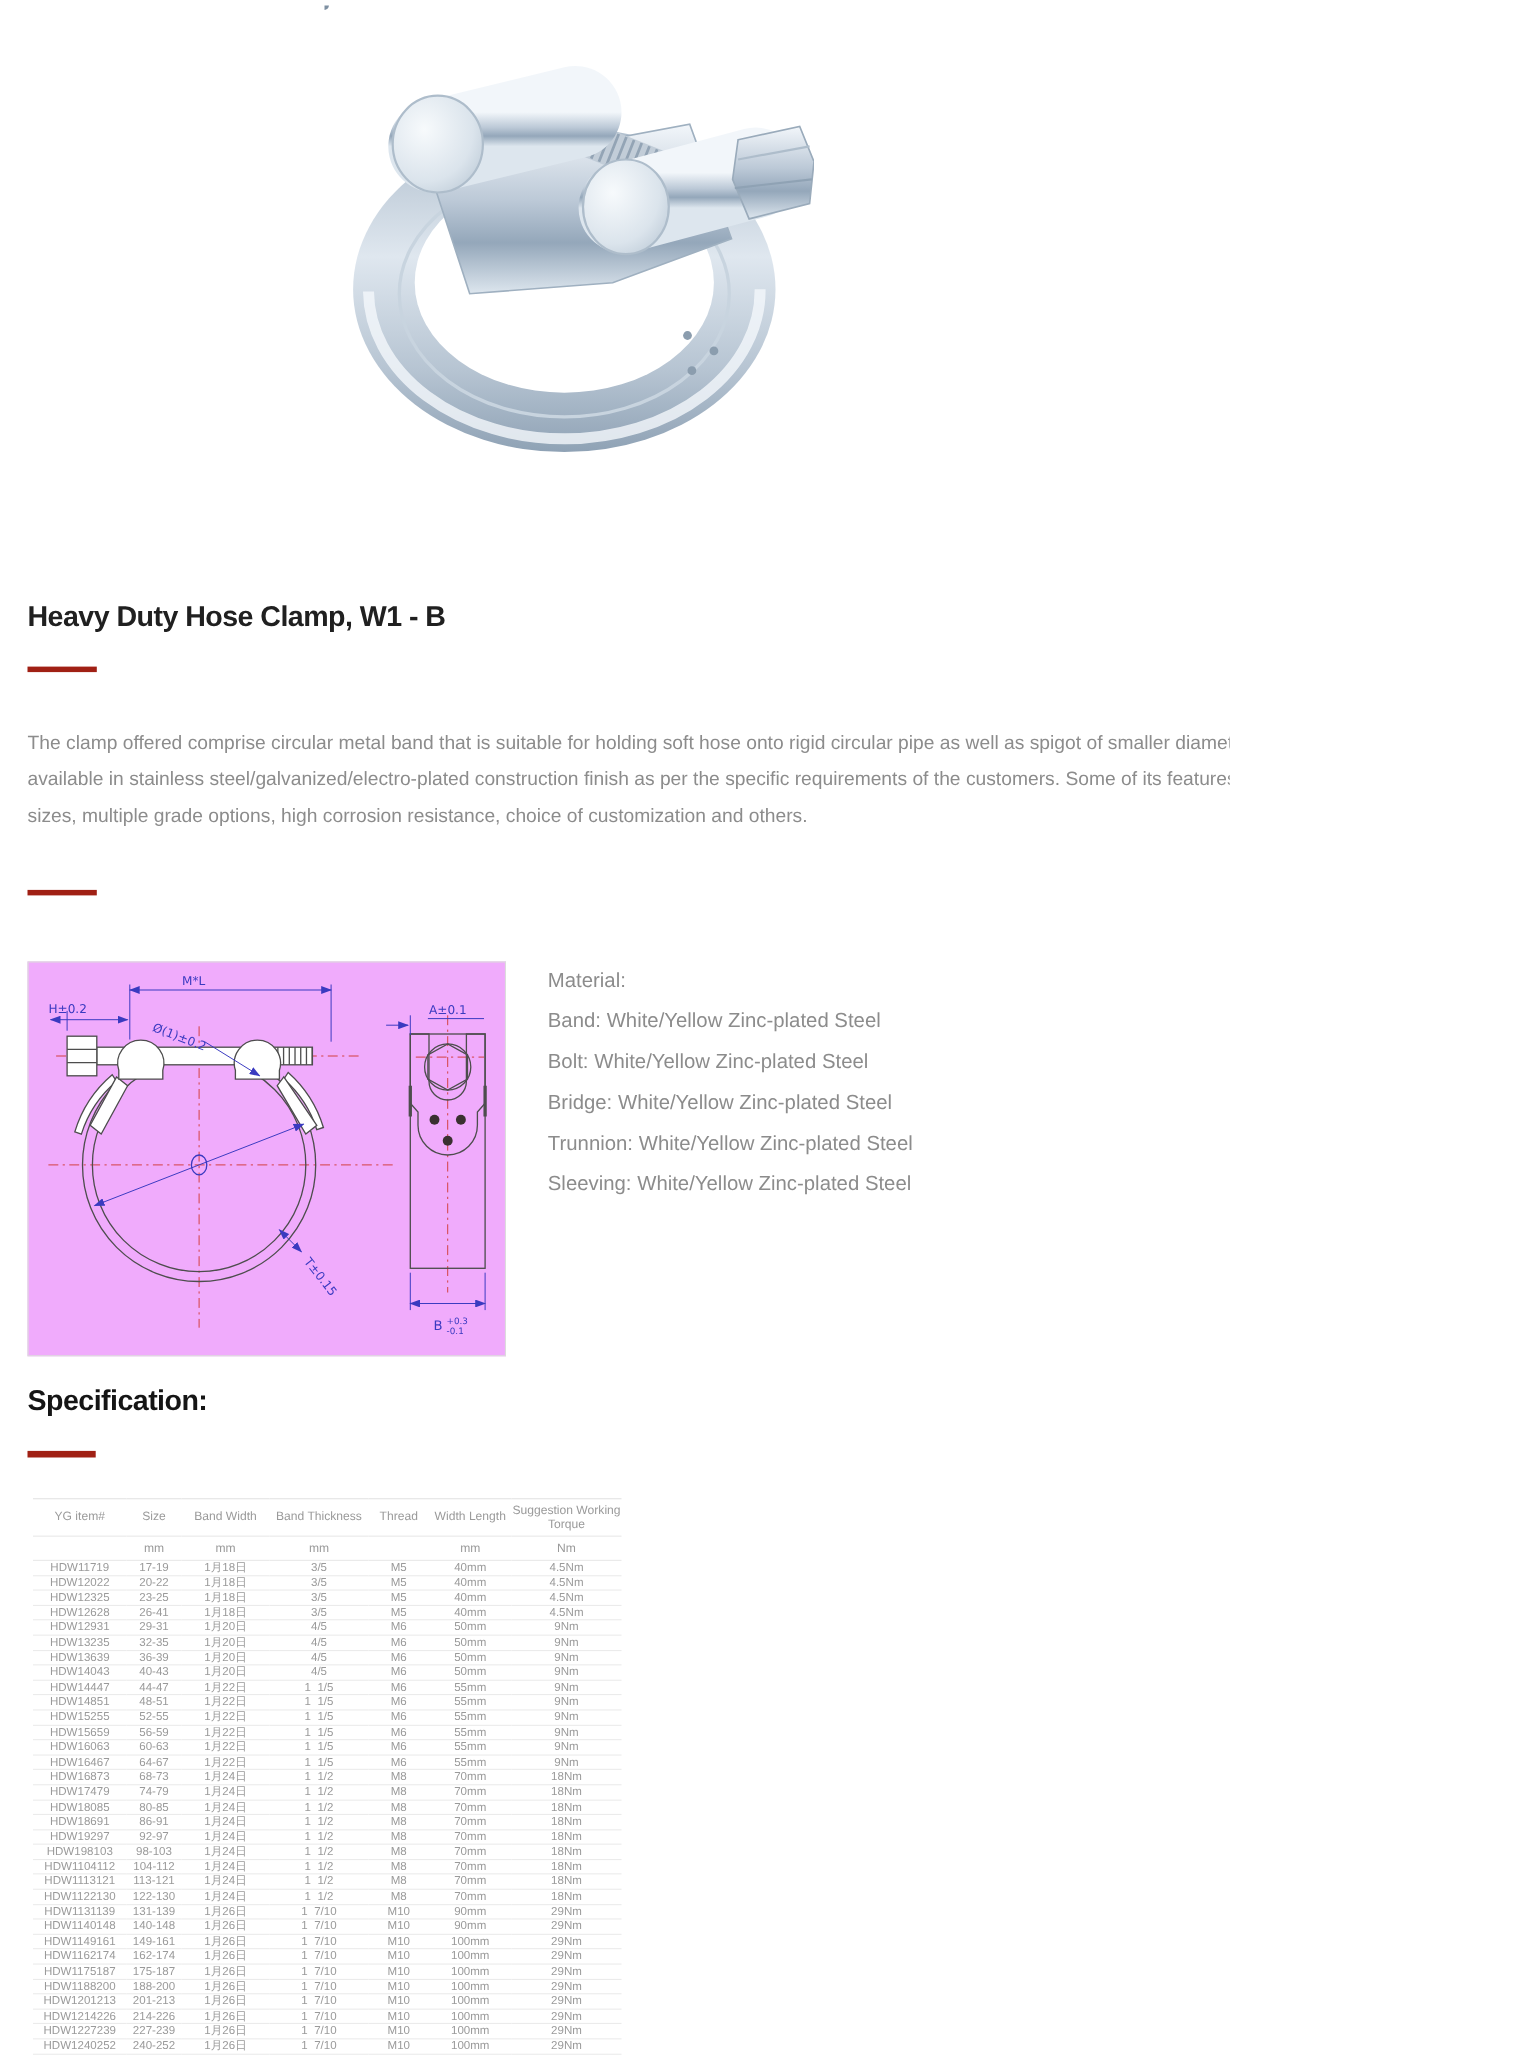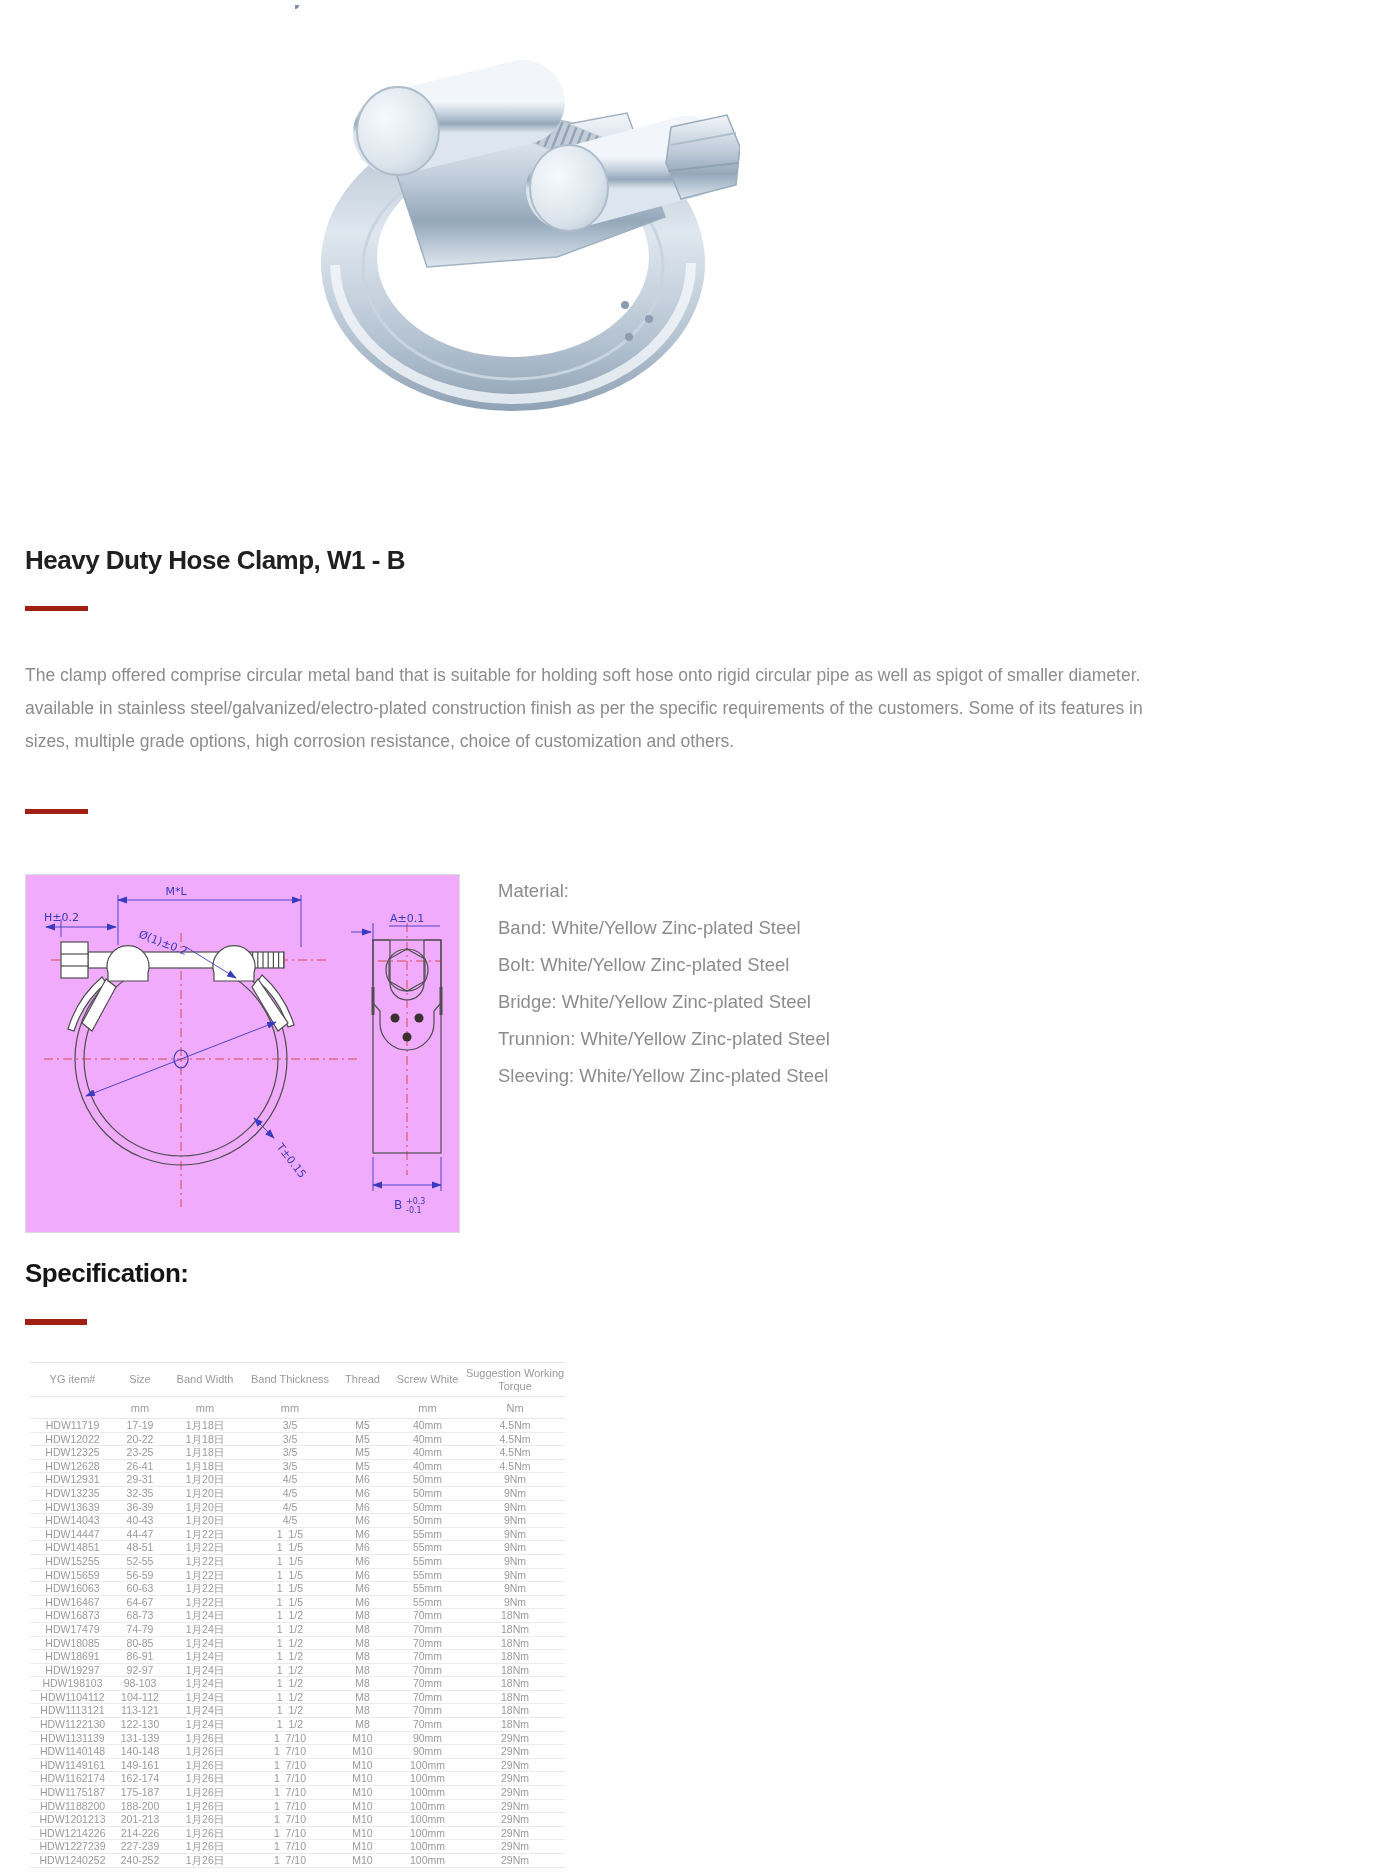--- a/index.html
+++ b/index.html
@@ -1,17 +1,17 @@
 <!DOCTYPE html>
 <html><head>
 <meta charset="utf-8">
 <style>
   html,body{margin:0;padding:0;background:#ffffff;}
   #page{position:relative;width:1118px;height:1876px;background:#ffffff;overflow:hidden;
-        font-family:"Liberation Sans","DejaVu Sans",sans-serif;padding-left:25px;}
+        font-family:"Liberation Sans","DejaVu Sans",sans-serif;}
 
   .photo{position:absolute;left:295px;top:5px;width:445px;height:408px;}
 
   .title{position:absolute;left:25px;top:545px;font-size:26px;font-weight:bold;
          color:#202020;letter-spacing:-0.5px;}
   .divider{position:absolute;background:#a02014;}
   #div1{left:25px;top:606px;width:63px;height:5px;}
   #div2{left:25px;top:809px;width:63px;height:5px;}
   #div3{left:25px;top:1319px;width:62px;height:6px;}
 
@@ -195,21 +195,21 @@
         <col style="width:75px">
       <col style="width:100px">
     </colgroup>
     <tbody>
         <tr class="head">
           <td>YG item#</td>
           <td>Size</td>
           <td>Band Width</td>
           <td>Band Thickness</td>
           <td>Thread</td>
-          <td>Screw White</td>
+          <td>Width Length</td>
           <td>Suggestion Working Torque</td>
         </tr>
         <tr class="units">
           <td></td>
           <td>mm</td>
           <td>mm</td>
           <td>mm</td>
           <td></td>
           <td>mm</td>
           <td>Nm</td>

